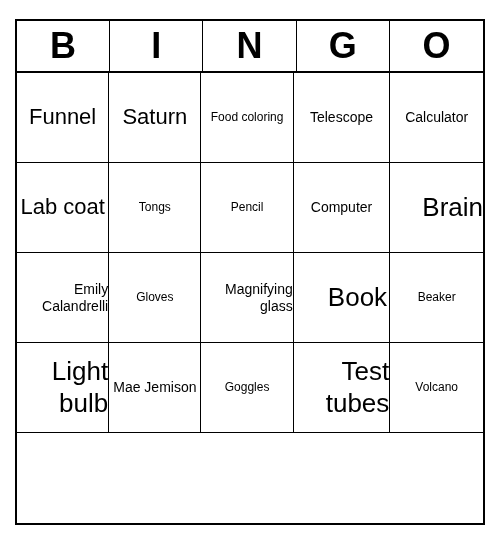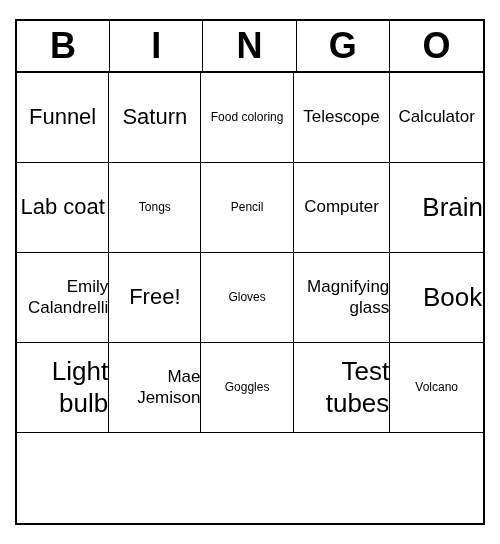--- a/index.html
+++ b/index.html
@@ -72,21 +72,21 @@
 
     .size-large {
       font-size: 22px;
     }
 
     .size-medium {
       font-size: 12px;
     }
 
     .size-small {
-      font-size: 17px;
+      font-size: 14px;
     }
 
     .size-xlarge {
       font-size: 26px;
       margin-left: 32px;
     }
   </style>
 </head>
 <body>
 
@@ -126,30 +126,30 @@
       <div class="bingo-cell">
         <span class="cell-text size-small">Computer</span>
       </div>
       <div class="bingo-cell">
         <span class="cell-text size-xlarge">Brain</span>
       </div>
       <div class="bingo-cell">
         <span class="cell-text size-small">Emily Calandrelli</span>
       </div>
       <div class="bingo-cell">
-        <span class="cell-text size-large">Free!</span>
-      </div>
-      <div class="bingo-cell">
         <span class="cell-text size-medium">Gloves</span>
       </div>
       <div class="bingo-cell">
         <span class="cell-text size-small">Magnifying glass</span>
       </div>
       <div class="bingo-cell">
         <span class="cell-text size-xlarge">Book</span>
+      </div>
+      <div class="bingo-cell">
+        <span class="cell-text size-medium">Beaker</span>
       </div>
       <div class="bingo-cell">
         <span class="cell-text size-xlarge">Light bulb</span>
       </div>
       <div class="bingo-cell">
         <span class="cell-text size-small">Mae Jemison</span>
       </div>
       <div class="bingo-cell">
         <span class="cell-text size-medium">Goggles</span>
       </div>

